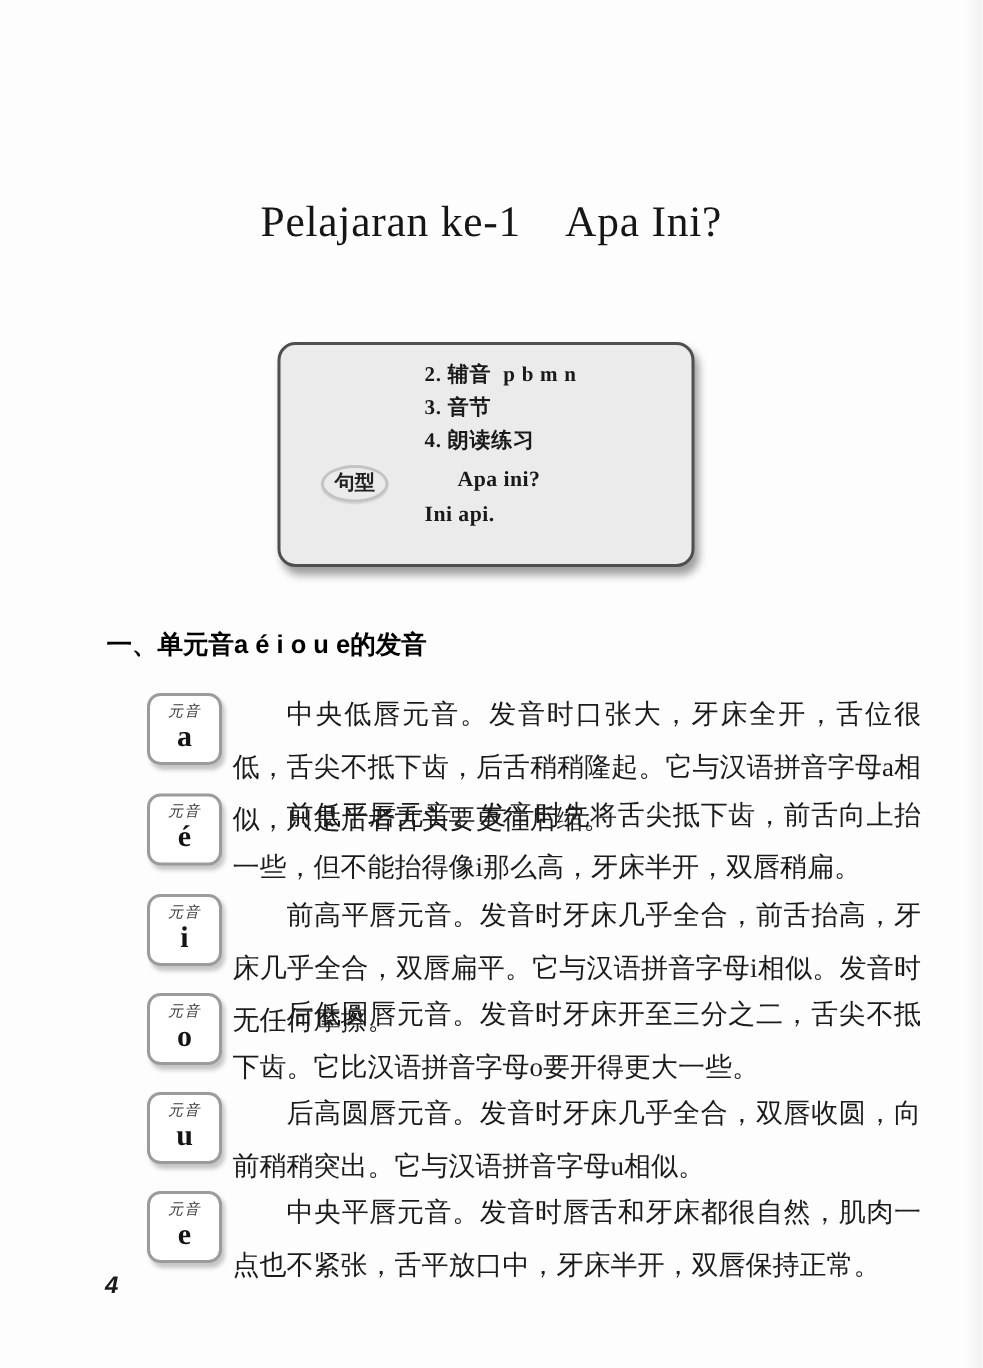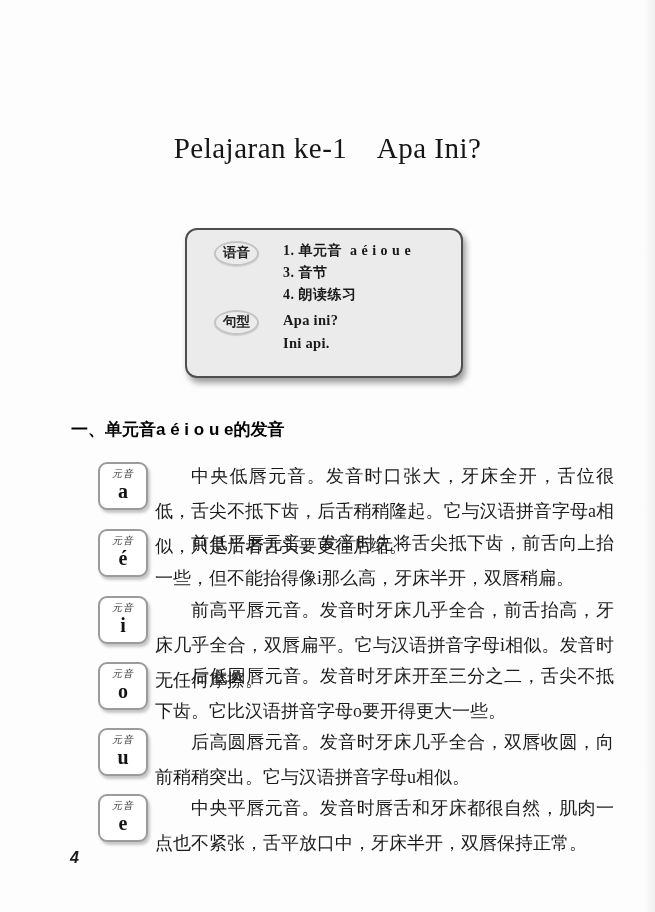--- a/index.html
+++ b/index.html
@@ -113,34 +113,32 @@
     color: #1a1a1a;
   }
 </style>
 </head>
 <body>
 
 <h1 class="title">Pelajaran ke-1    Apa Ini?</h1>
 
 <div class="summary-box">
   <div class="sb-row">
-    <div class="sb-label-cell">
-      <span class="oval-label">语音</span>
-    </div>
-    <div class="sb-item">1. 单元音  a é i o u e</div>
+    <div class="sb-label-cell"></div>
+    <div class="sb-item">2. 辅音  p b m n</div>
   </div>
   <div class="sb-row">
     <div class="sb-label-cell"></div>
     <div class="sb-item">3. 音节</div>
   </div>
   <div class="sb-row">
     <div class="sb-label-cell"></div>
     <div class="sb-item">4. 朗读练习</div>
   </div>
-  <div class="sb-row tall" style="margin-top:3px;">
+  <div class="sb-row tall" style="margin-top:3px;gap:22px;">
     <div class="sb-label-cell">
       <span class="oval-label">句型</span>
     </div>
     <div class="sb-item latin">Apa ini?</div>
   </div>
   <div class="sb-row tall">
     <div class="sb-label-cell"></div>
     <div class="sb-item latin">Ini api.</div>
   </div>
 </div>

